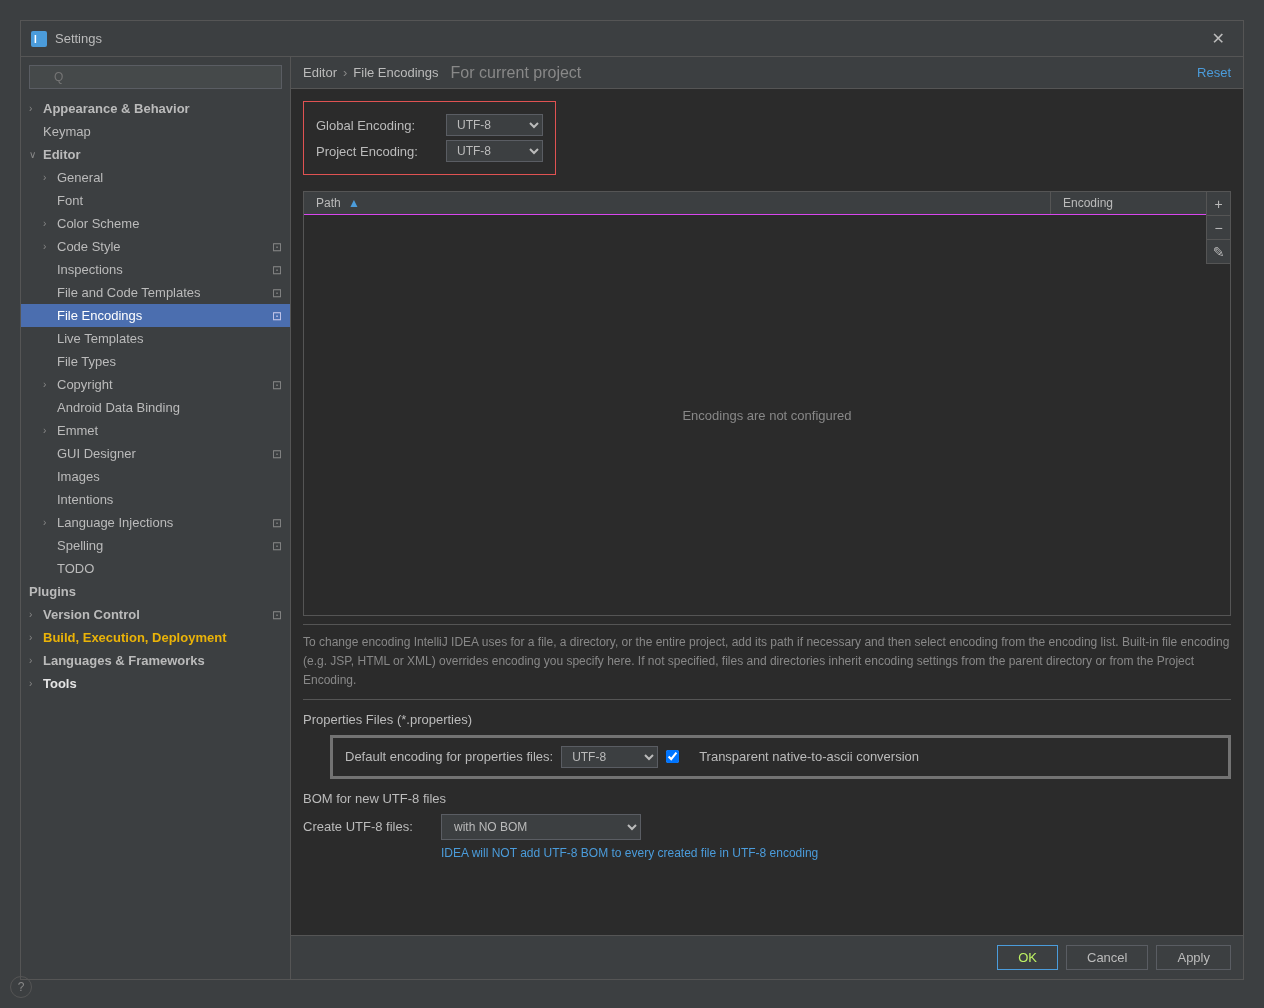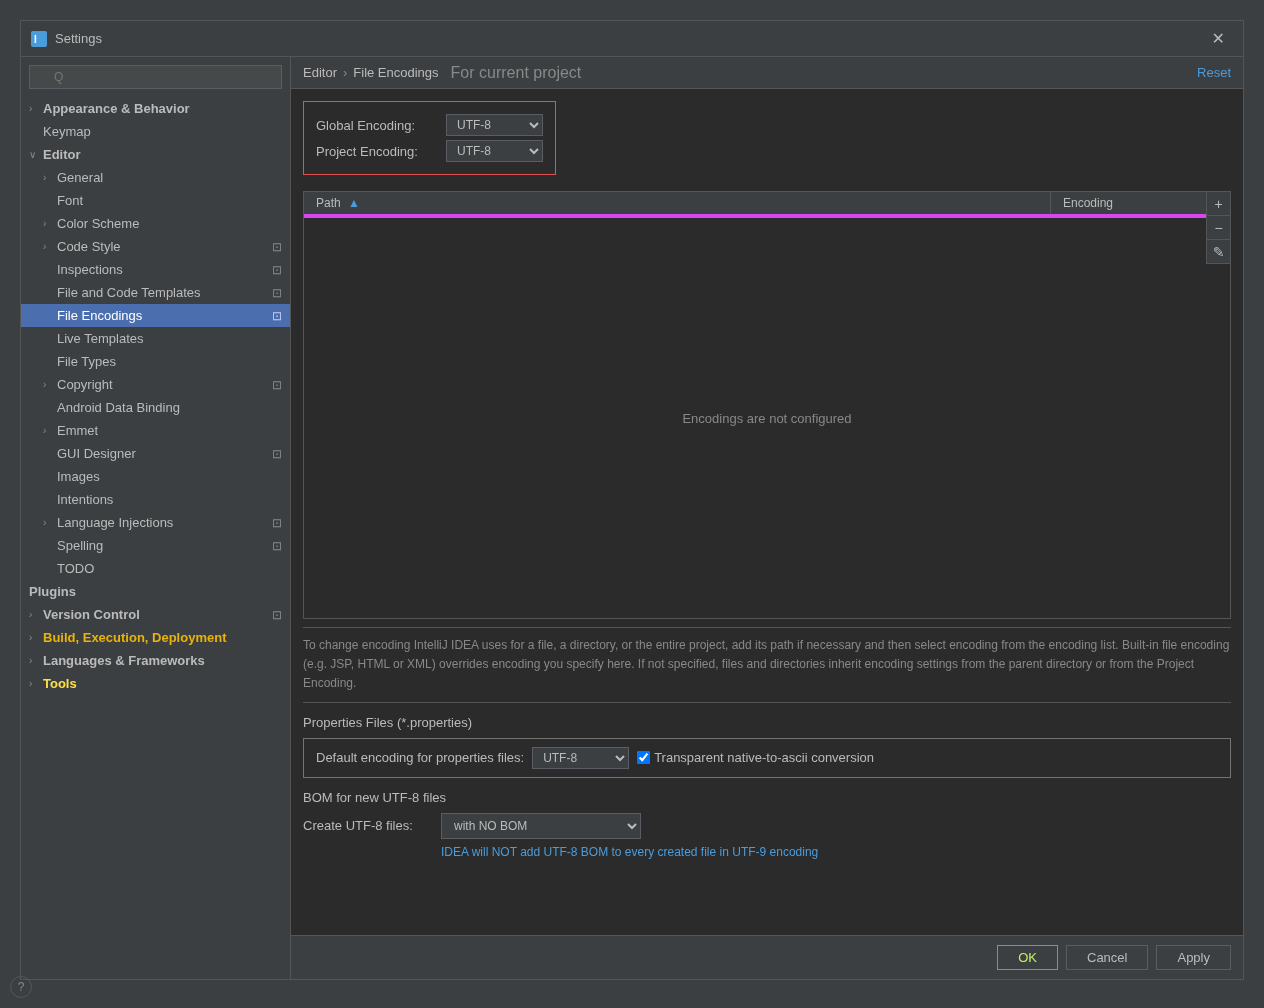--- a/index.html
+++ b/index.html
@@ -42,40 +42,40 @@
     .settings-body { flex: 1; overflow-y: auto; padding: 12px; }
     
     
     .encoding-section { border: 1px solid #e05252; padding: 8px 12px; margin-bottom: 8px; background: #2b2b2b; display: inline-block; min-width: 220px; }
     .encoding-row { display: flex; align-items: center; margin: 4px 0; }
     .encoding-label { color: #bbb; font-size: 13px; min-width: 130px; }
     .encoding-select { background: #3c3f41; border: 1px solid #5a5d63; color: #bbb; padding: 2px 6px; font-size: 12px; cursor: pointer; outline: none; min-width: 80px; }
     
     
     .table-container { border: 1px solid #555; margin-bottom: 8px; background: #2b2b2b; position: relative; }
-    .table-header { display: flex; background: #3c3f41; border-bottom: 4px solid #d946ef; }
+    .table-header { display: flex; background: #3c3f41; border-bottom: 1px solid #d946ef; }
     .table-header-cell { padding: 4px 12px; color: #bbb; font-size: 12px; flex: 1; }
     .table-header-cell.encoding-col { flex: 0 0 180px; border-left: 1px solid #555; }
     .table-header-sort { color: #4b9cdb; margin-left: 4px; }
     .table-body { height: 400px; display: flex; align-items: center; justify-content: center; }
     .table-empty { color: #888; font-size: 13px; }
     .table-actions { position: absolute; right: 0; top: 0; display: flex; flex-direction: column; }
     .table-action-btn { background: #3c3f41; border: none; border-left: 1px solid #555; border-bottom: 1px solid #555; color: #bbb; padding: 4px 8px; cursor: pointer; font-size: 14px; width: 24px; height: 24px; display: flex; align-items: center; justify-content: center; }
     
     
     .description-text { color: #888; font-size: 12px; line-height: 1.6; margin: 8px 0; padding: 8px 0; border-top: 1px solid #555; border-bottom: 1px solid #555; }
     
     
     .properties-section { margin-top: 12px; }
     .properties-title { color: #bbb; font-size: 13px; margin-bottom: 8px; }
-    .properties-box { border: 1px solid #737373; padding: 8px 12px; background: #2b2b2b; }
+    .properties-box { border: 3px solid #737373; padding: 8px 12px; background: #2b2b2b; margin-left: 27px; }
     .properties-row { display: flex; align-items: center; gap: 8px; }
     .properties-label { color: #bbb; font-size: 13px; }
     .properties-select { background: #3c3f41; border: 1px solid #5a5d63; color: #bbb; padding: 2px 6px; font-size: 12px; cursor: pointer; outline: none; }
-    .checkbox-wrapper { display: flex; align-items: center; gap: 4px; cursor: pointer; }
+    .checkbox-wrapper { display: flex; align-items: center; gap: 20px; cursor: pointer; }
     .checkbox-wrapper input { cursor: pointer; }
     .checkbox-label { color: #bbb; font-size: 13px; }
     
     
     .bom-section { margin-top: 12px; }
     .bom-title { color: #bbb; font-size: 13px; margin-bottom: 8px; }
     .bom-row { display: flex; align-items: center; gap: 8px; }
     .bom-label { color: #bbb; font-size: 13px; min-width: 130px; }
     .bom-select { background: #3c3f41; border: 1px solid #5a5d63; color: #bbb; padding: 4px 8px; font-size: 12px; cursor: pointer; outline: none; min-width: 200px; }
     .bom-note { color: #888; font-size: 12px; margin-top: 6px; padding-left: 138px; }
@@ -238,21 +238,21 @@
           <span style="font-weight:bold;color:#eab308;">Build, Execution, Deployment</span>
         </div>
 
         <div class="nav-section" style="padding-left:8px;">
           <span style="width:14px;display:inline-block;font-size:10px;color:#888;">›</span>
           <span style="font-weight:bold;color:#bbb;">Languages &amp; Frameworks</span>
         </div>
 
         <div class="nav-section" style="padding-left:8px;">
           <span style="width:14px;display:inline-block;font-size:10px;color:#888;">›</span>
-          <span style="font-weight:bold;color:#fde047;">Tools</span>
+          <span style="font-weight:bold;color:#e5e5e5;">Tools</span>
         </div>
       </div>
     </div>
 
     <div class="main">
 
       <div class="breadcrumb">
         <div class="breadcrumb-path">
           <span class="breadcrumb-link">Editor</span>
           <span class="breadcrumb-sep">›</span>
@@ -333,21 +333,21 @@
         <div class="bom-section">
           <div class="bom-title">BOM for new UTF-8 files</div>
           <div class="bom-row">
             <span class="bom-label">Create UTF-8 files:</span>
             <select class="bom-select">
               <option>with NO BOM</option>
               <option>with BOM</option>
             </select>
           </div>
           <div class="bom-note">
-            <span>IDEA will NOT add </span><span style="color:#4b9cdb;cursor:pointer;">UTF-8 BOM</span><span> to every created file in UTF-9 encoding</span>
+            <span>IDEA will NOT add </span><span style="color:#4b9cdb;cursor:pointer;">UTF-8 BOM</span><span> to every created file in UTF-8 encoding</span>
           </div>
         </div>
         
       </div>
 
       <div class="footer">
         <button class="btn primary">OK</button>
         <button class="btn">Cancel</button>
         <button class="btn">Apply</button>
       </div>

